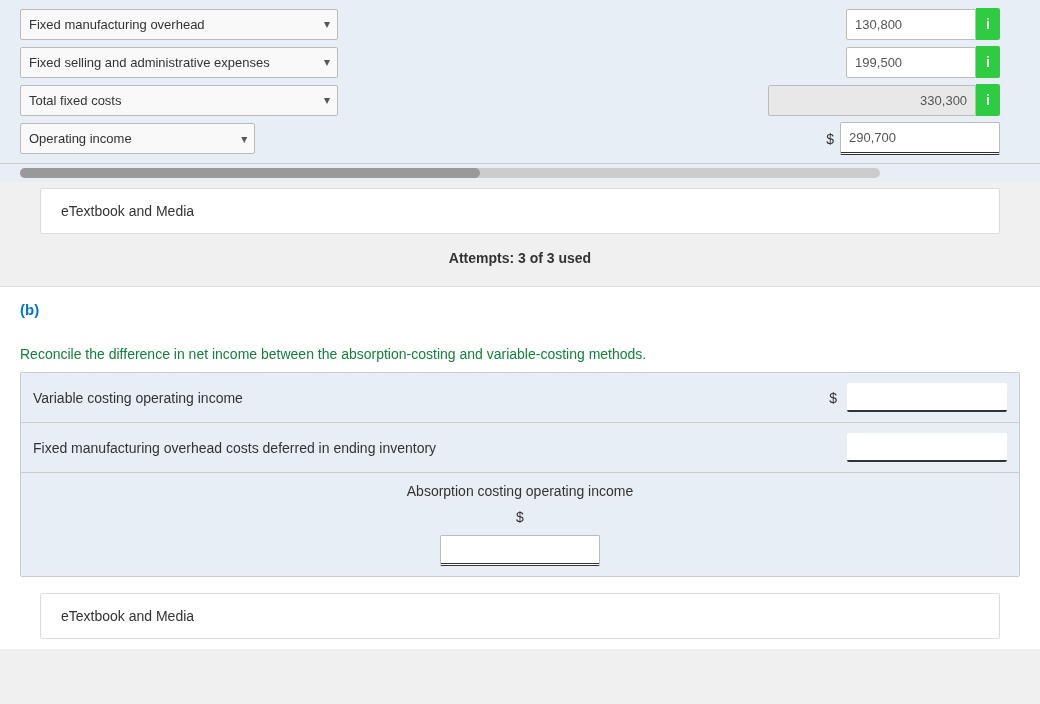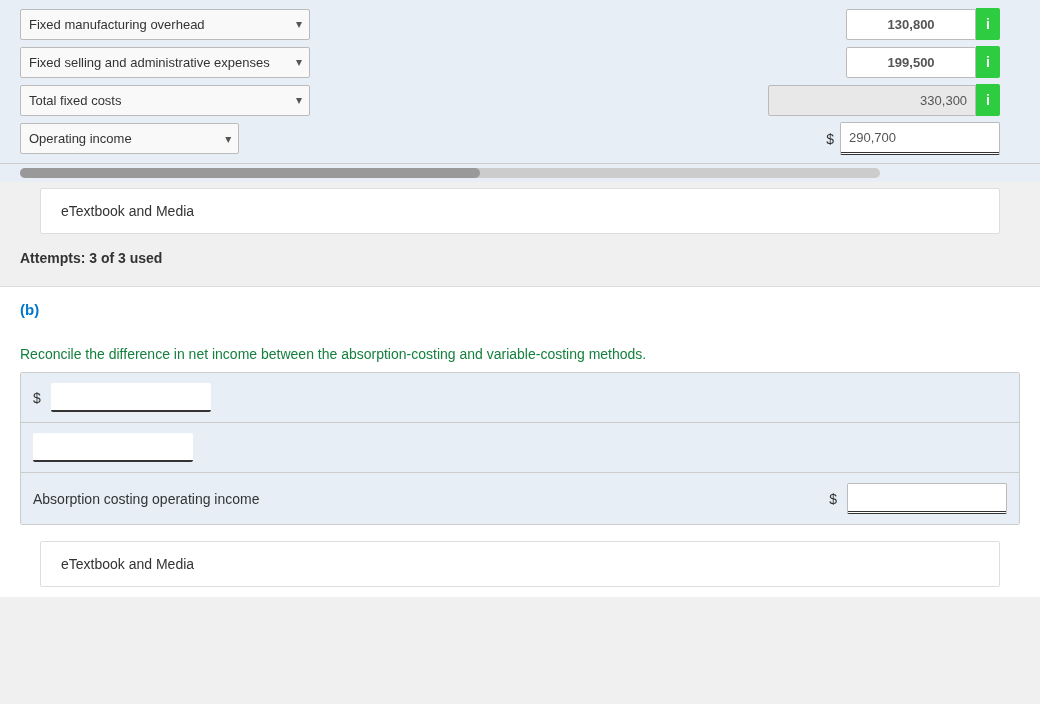--- a/index.html
+++ b/index.html
@@ -22,21 +22,21 @@
       display: flex;
       align-items: center;
       margin-bottom: 6px;
       gap: 10px;
     }
     .row:last-child {
       margin-bottom: 0;
     }
     .select-wrapper {
       position: relative;
-      width: 290px;
+      width: 318px;
       text-decoration: underline;
     }
     .select-wrapper select {
       width: 100%;
       padding: 7px 28px 7px 8px;
       border: 1px solid #bbb;
       background: #f9f9f9;
       appearance: none;
       font-size: 13px;
       color: #333;
@@ -55,26 +55,25 @@
     }
     .input-with-btn {
       display: flex;
       align-items: center;
       gap: 0;
     }
     .value-input {
       width: 130px;
       padding: 7px 8px;
       border: 1px solid #bbb;
-      text-align: center;
+      text-align: left;
       font-size: 13px;
       background: #fff;
       color: #555;
       border-radius: 2px 0 0 2px;
-      font-weight: bold;
     }
     .info-btn {
       background: #2ecc40;
       color: white;
       border: none;
       padding: 0 10px;
       height: 32px;
       cursor: pointer;
       font-size: 14px;
       font-weight: bold;
@@ -136,21 +135,21 @@
     .etextbook-bar {
       background: #fff;
       padding: 14px 20px;
       margin: 0 20px 0 20px;
       border: 1px solid #ddd;
       font-size: 14px;
       color: #333;
       border-radius: 2px;
     }
     .attempts-row {
-      text-align: left;
+      text-align: center;
       padding: 10px 20px;
       font-size: 14px;
       color: #333;
       font-weight: bold;
     }
     .section-b {
       background: #fff;
       margin: 10px 0 0 0;
       padding: 0;
     }
@@ -177,20 +176,21 @@
     .reconcile-row {
       display: flex;
       align-items: center;
       padding: 10px 12px;
       border-bottom: 1px solid #ccc;
       background: #e8eef5;
       gap: 10px;
     }
     .reconcile-row:last-child {
       border-bottom: none;
+      flex-direction: column;
     }
     .reconcile-label {
       flex: 1;
       font-size: 14px;
       color: #333;
     }
     .reconcile-dollar {
       font-size: 14px;
       color: #333;
     }
@@ -322,25 +322,27 @@
     <div class="section-b-header">
       <span>(b)</span>
     </div>
     <div class="reconcile-text">
       <span>Reconcile the difference in net income between the absorption-costing and variable-costing methods.</span>
     </div>
 
     <div class="reconcile-table">
 
       <div class="reconcile-row">
+        <span class="reconcile-label">Variable costing operating income</span>
         <span class="reconcile-dollar">$</span>
         <input type="text" class="reconcile-input underline-input" value="" style="">
       </div>
 
       <div class="reconcile-row">
+        <span class="reconcile-label">Fixed manufacturing overhead costs deferred in ending inventory</span>
         <input type="text" class="reconcile-input-no-dollar underline-input" value="" style="">
       </div>
 
       <div class="reconcile-row">
         <span class="reconcile-label">Absorption costing operating income</span>
         <span class="reconcile-dollar">$</span>
         <input type="text" class="reconcile-input double-underline" value="" style="">
       </div>
 
     </div>

